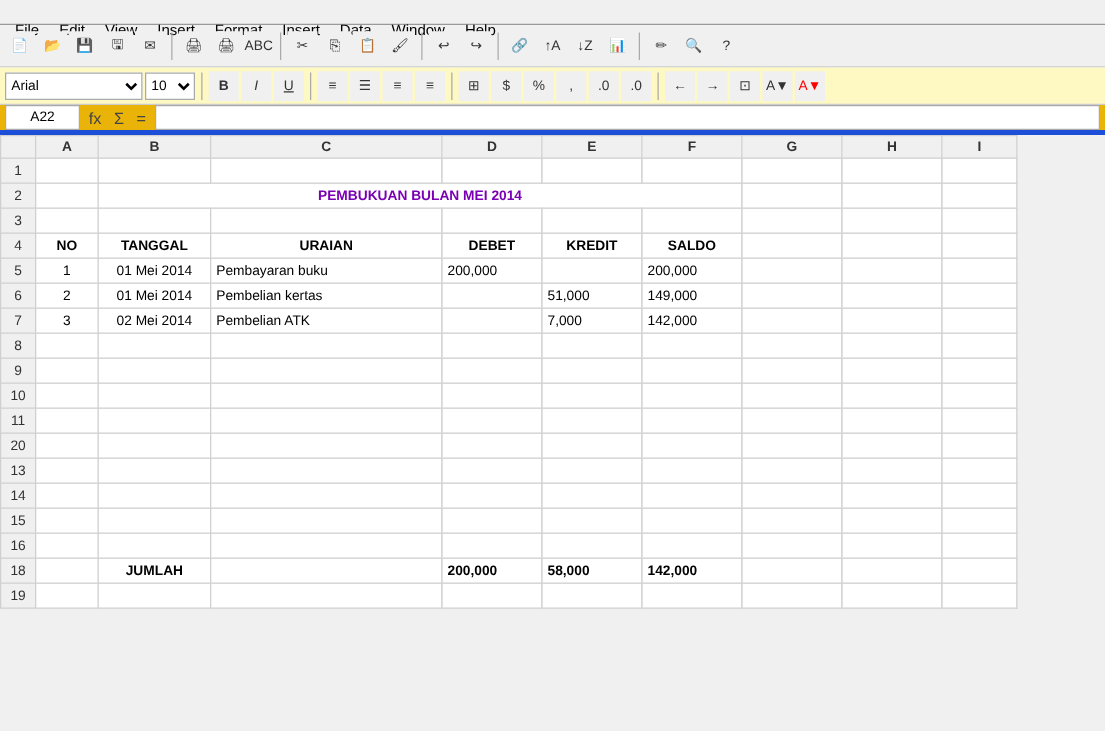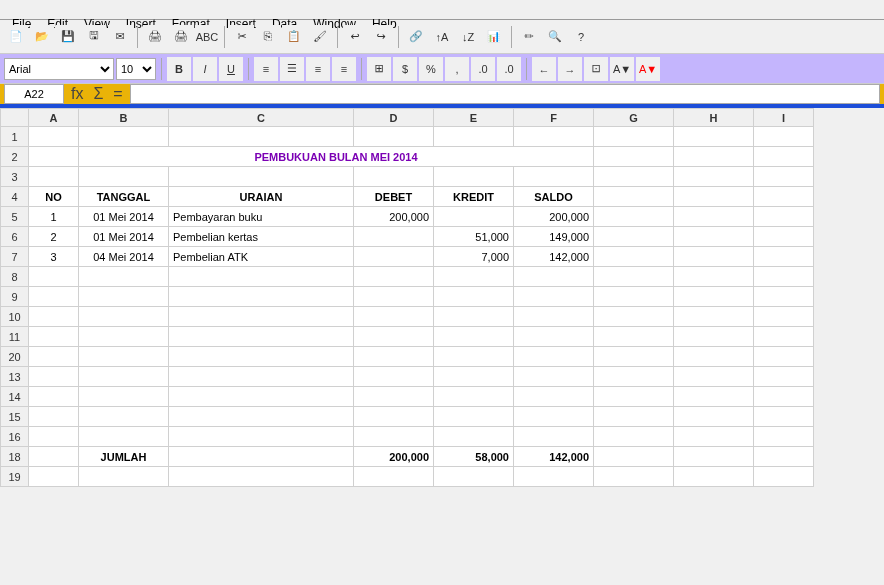--- a/index.html
+++ b/index.html
@@ -26,21 +26,21 @@
     #toolbar1 {
       background: #f0f0f0;
       border-bottom: 1px solid #ccc;
       display: flex;
       align-items: center;
       height: 34px;
       padding: 2px 4px;
       gap: 2px;
     }
     #toolbar2 {
-      background: #c4b5fd;
+      background: #fef9c3;
       border-bottom: 1px solid #ccc;
       display: flex;
       align-items: center;
       height: 30px;
       padding: 2px 4px;
       gap: 2px;
     }
     .toolbar-btn {
       width: 24px; height: 24px;
       background: #f0f0f0;
@@ -69,21 +69,21 @@
       align-items: center;
       height: 24px;
       padding: 0 4px;
       gap: 4px;
     }
     .cell-ref {
       width: 60px; height: 20px; font-size: 11px;
       border: 1px solid #aaa; background: #fff;
       text-align: center;
     }
-    .formula-icon { font-size: 16px; color: #444; padding: 0 3px; cursor: pointer; }
+    .formula-icon { font-size: 13px; color: #444; padding: 0 3px; cursor: pointer; }
     .formula-input {
       flex: 1; height: 20px; font-size: 11px;
       border: 1px solid #aaa; background: #fff;
       padding: 0 4px;
     }
 
     
     #spreadsheet-container {
       overflow: auto;
       height: calc(585px - 20px - 34px - 30px - 24px);
@@ -145,21 +145,21 @@
     }
     
     .hdr-cell {
       font-weight: bold;
       text-align: center;
       background: #fff;
       border: 1px solid #d0d0d0;
     }
     
     .num-cell {
-      text-align: right;
+      text-align: left;
     }
     
     .left-cell {
       text-align: left;
     }
     
     .center-cell {
       text-align: center;
     }
     .bold { font-weight: bold; }
@@ -340,21 +340,21 @@
     <td class="data-cell num-cell"></td>
     <td class="data-cell num-cell">51,000</td>
     <td class="data-cell num-cell">149,000</td>
     <td class="data-cell"></td>
     <td class="data-cell"></td>
     <td class="data-cell"></td>
         </tr>
         <tr>
           <td class="row-header">7</td>
     <td class="data-cell center-cell">3</td>
-    <td class="data-cell center-cell">04 Mei 2014</td>
+    <td class="data-cell center-cell">02 Mei 2014</td>
     <td class="data-cell left-cell">Pembelian ATK</td>
     <td class="data-cell num-cell"></td>
     <td class="data-cell num-cell">7,000</td>
     <td class="data-cell num-cell">142,000</td>
     <td class="data-cell"></td>
     <td class="data-cell"></td>
     <td class="data-cell"></td>
         </tr>
         <tr>
           <td class="row-header">8</td>

